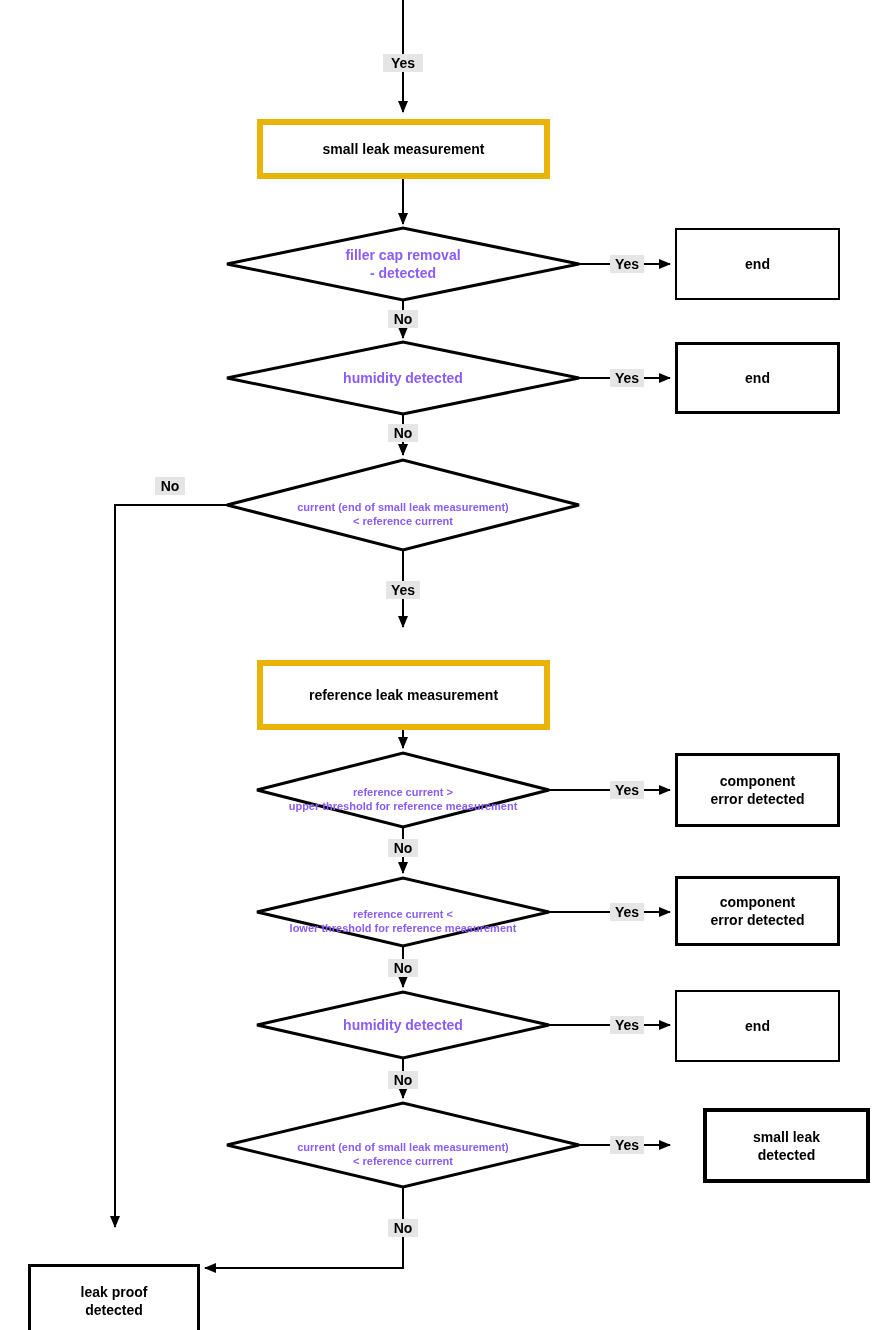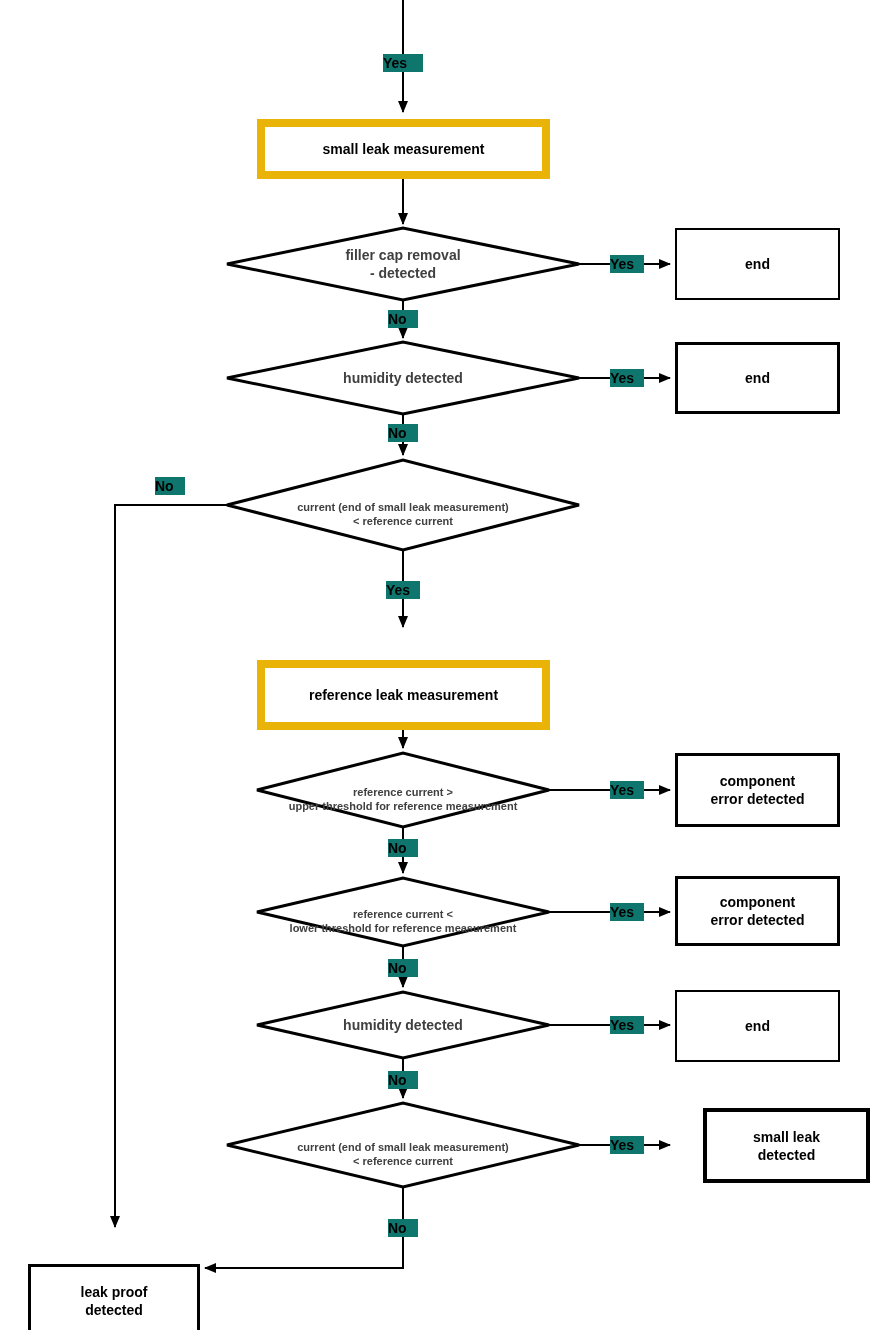--- a/index.html
+++ b/index.html
@@ -25,52 +25,52 @@
     display: flex;
     align-items: center;
     justify-content: center;
     text-align: center;
     background: #ffffff;
     color: #000000;
     font-weight: bold;
     box-sizing: border-box;
   }
   .process {
-    border: 8px solid #eab308;
+    border: 6px solid #eab308;
     font-size: 14px;
   }
   .terminal {
     border: 3px solid #000000;
     font-size: 14px;
     padding: 0 24px;
     line-height: 18px;
   }
   .terminal.thin { border-width: 2px; }
   .terminal.thick { border-width: 4px; margin-left: 28px; }
   .diamond-label {
     position: absolute;
     text-align: center;
-    color: #404040;
+    color: #8b5cf6;
     font-weight: bold;
     line-height: 18px;
     font-size: 14px;
   }
   .diamond-label.small {
     font-size: 11px;
     line-height: 14px;
     margin-top: 8px;
   }
   .diamond-label span { display: block; }
   .edge-label {
     position: absolute;
-    background: #0f766e;
+    background: #e5e5e5;
     color: #000000;
     font-weight: bold;
     font-size: 14px;
-    text-align: left;
+    text-align: center;
     line-height: 18px;
   }
 </style>
 </head>
 <body>
 
 <div class="canvas">
 
   <svg class="wires" viewBox="0 0 896 1330">
     <defs>

